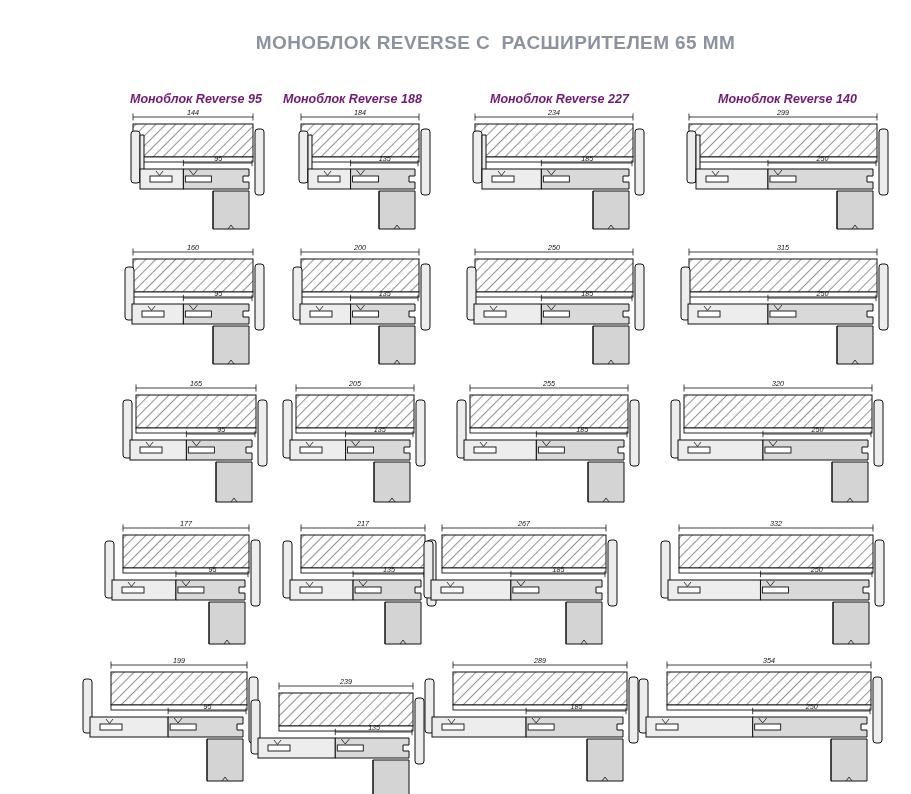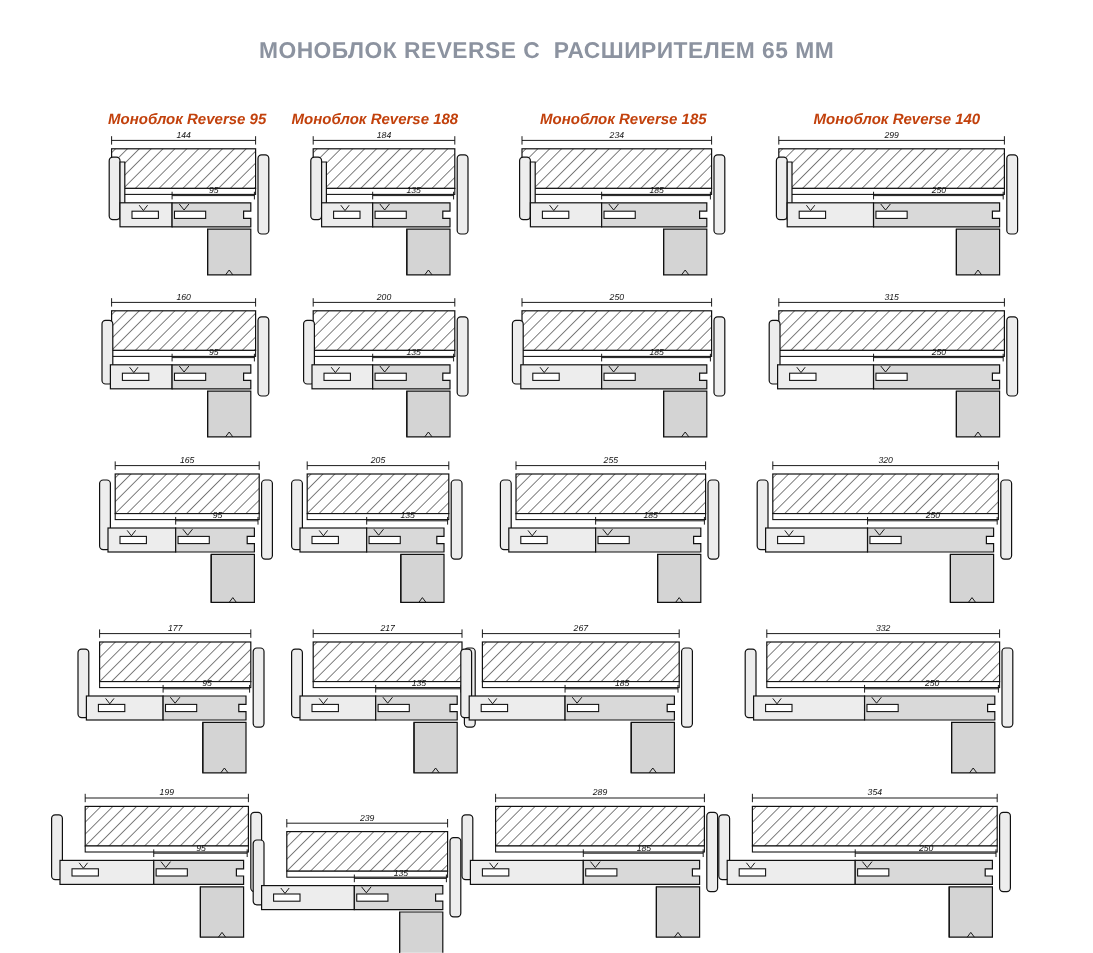--- a/index.html
+++ b/index.html
@@ -8,40 +8,41 @@
     width: 911px; height: 794px;
     background: #ffffff;
     font-family: "Liberation Sans", sans-serif;
     overflow: hidden;
   }
   #page {
     position: relative;
     width: 815px;
     height: 794px;
     background: #ffffff;
+    margin-left: 40px;
   }
   #title {
     position: absolute;
     top: 32px;
     left: 0;
     width: 911px;
     text-align: center;
     font-size: 19px;
     font-weight: bold;
     letter-spacing: 0.4px;
     color: #8c93a0;
     font-family: "Liberation Sans", sans-serif;
     white-space: pre;
   }
   .col-header {
     position: absolute;
     font-size: 12.5px;
     font-style: italic;
     font-weight: bold;
-    color: #c2410c;
+    color: #701a75;
     white-space: nowrap;
     font-family: "Liberation Sans", sans-serif;
   }
   .cell {
     position: absolute;
   }
   .cell svg { display: block; overflow: visible; }
   .dimtext {
     font-family: "Liberation Sans", sans-serif;
     font-style: italic;
@@ -53,21 +54,21 @@
 </head>
 <body>
 
 <div id="page">
 
   <div id="title">МОНОБЛОК REVERSE С  РАСШИРИТЕЛЕМ 65 ММ</div>
 
   <div id="headers">
       <div class="col-header" style="left: 90px; top: 92px;">Моноблок  Reverse 95</div>
       <div class="col-header" style="left: 243px; top: 92px;">Моноблок  Reverse 188</div>
-      <div class="col-header" style="left: 450px; top: 92px;">Моноблок  Reverse 185</div>
+      <div class="col-header" style="left: 450px; top: 92px;">Моноблок  Reverse 227</div>
       <div class="col-header" style="left: 678px; top: 92px;">Моноблок  Reverse 140</div>
     </div>
 
   <div id="cells-layer">
       <div class="cell" style="left: 85px; top: 105px; width: 152px; height: 130px;">
         <svg width="152" height="130" viewBox="0 0 152 130">
           <defs>
     <pattern id="h0" width="7" height="7" patternTransform="rotate(45)" patternUnits="userSpaceOnUse">
       <line x1="0" y1="0" x2="0" y2="7" stroke="#111111" stroke-width="0.9"></line>
     </pattern>

